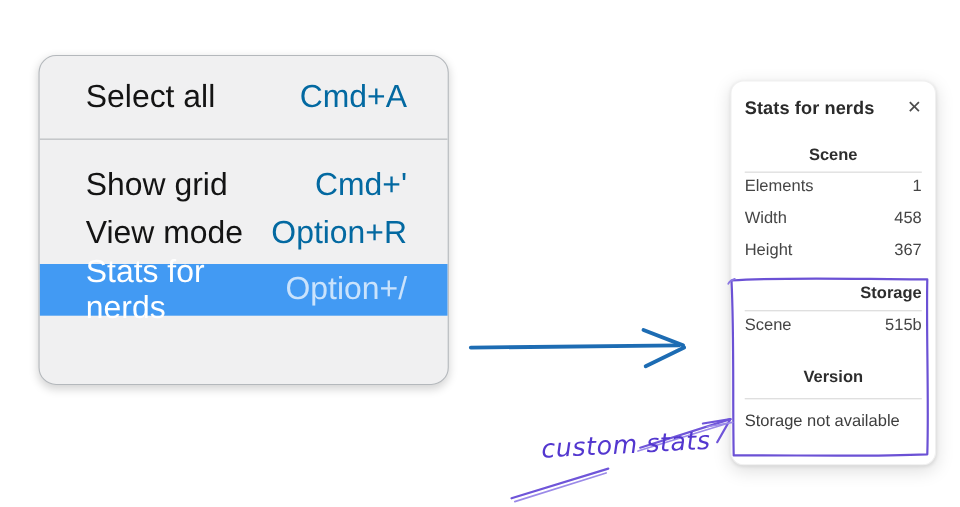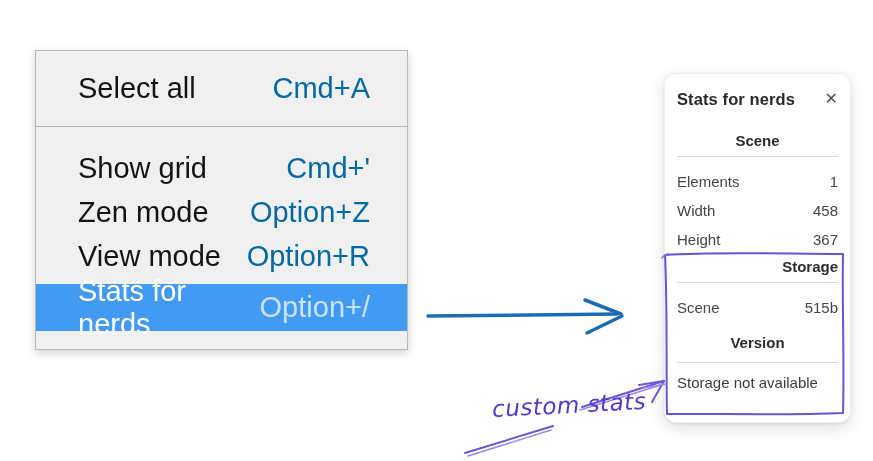--- a/index.html
+++ b/index.html
@@ -11,21 +11,21 @@
     overflow: hidden;
   }
 
   
   .menu {
     position: absolute;
     left: 35px; top: 50px;
     width: 373px; height: 300px;
     background: #f0f0f1;
     border: 1.5px solid #b4b8bc;
-    border-radius: 0;
+    border-radius: 16px;
     box-shadow: 0 3px 9px rgba(0,0,0,0.18);
     font-size: 29px;
     overflow: hidden;
   }
   .menu-item {
     display: flex;
     justify-content: space-between;
     align-items: center;
     height: 44px;
     padding: 0 37px 0 42px;
@@ -75,21 +75,21 @@
     height: 19px;
   }
   .sec-h.scene   { margin-top: 22px; }
   .sec-h.storage { margin-top: 10px; text-align: right; }
   .sec-h.version { margin-top: 18px; }
   .sec-hr { height: 1px; background: #d7d7d7; margin: 5px 0 4px; }
   .sec-hr.version-hr { margin-top: 9px; }
   .stat-row {
     display: flex;
     justify-content: space-between;
-    align-items: flex-end;
+    align-items: flex-start;
     height: 29px;
   }
   .stat-value { text-align: right; }
   .version-note { height: 30px; display: flex; align-items: center; color: #3d3d3d; }
 
   
   .purple-box { position: absolute; left: 656px; top: 246px; }
   .purple-arrow { position: absolute; left: 455px; top: 372px; }
   .annotation-label {
     position: absolute;
@@ -108,24 +108,20 @@
 
 <div class="menu">
   <div class="menu-item tall">
     <span class="mi-label">Select all</span>
     <span class="mi-shortcut">Cmd+A</span>
   </div>
   <div class="menu-divider"></div>
   <div class="menu-item first-of-group">
     <span class="mi-label">Show grid</span>
     <span class="mi-shortcut">Cmd+'</span>
-  </div>
-  <div class="menu-item">
-    <span class="mi-label">Zen mode</span>
-    <span class="mi-shortcut">Option+Z</span>
   </div>
   <div class="menu-item">
     <span class="mi-label">View mode</span>
     <span class="mi-shortcut">Option+R</span>
   </div>
   <div class="menu-item highlighted">
     <span class="mi-label">Stats for nerds</span>
     <span class="mi-shortcut">Option+/</span>
   </div>
 </div>

